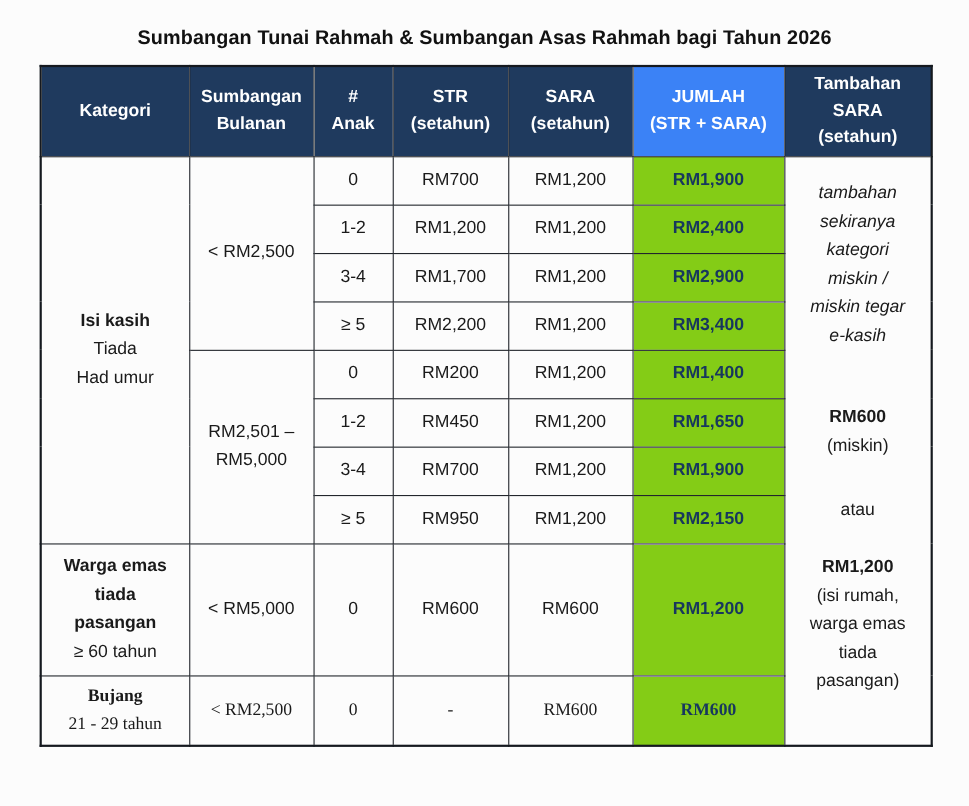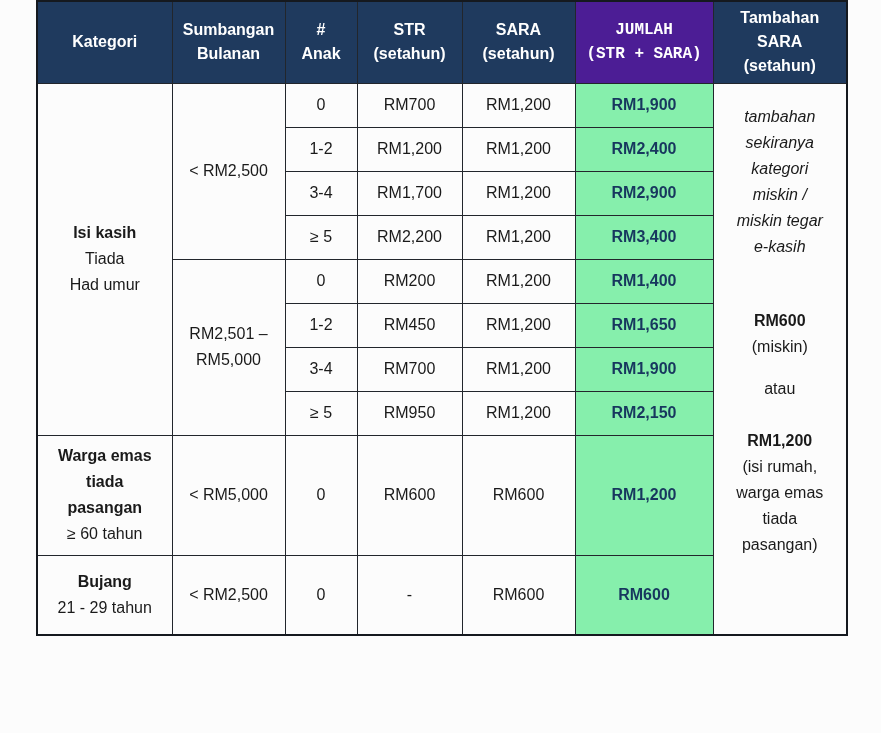--- a/index.html
+++ b/index.html
@@ -32,57 +32,58 @@
     border:1.6px solid #22262c;
     padding:2px 6px;
     text-align:center;
     vertical-align:middle;
     font-size:16px;
     overflow:hidden;
   }
   thead tr{height:82px;}
   tr.r{height:44px;}
   tr.warga{height:120px;}
-  tr.bujang{height:80px;}
+  tr.bujang{height:64px;font-family:Liberation Serif, serif;}
   .tbl th{
     background:#1f3a5e;
     color:#ffffff;
     font-weight:bold;
     line-height:24px;
   }
-  .tbl th.jh{background:#4c1d95;font-family:Liberation Mono, monospace;}
+  .tbl th.jh{background:#3b82f6;}
   .preline{white-space:pre-line;}
   .b{font-weight:bold;}
   .i{font-style:italic;}
   td.cat{line-height:26px;}
   td.inc,td.anak,td.val{font-weight:normal;line-height:26px;}
   td.jl{
-    background:#86efac;
+    background:#84cc16;
     color:#17375e;
     font-weight:bold;
   }
   td.tam{
     vertical-align:top;
     padding:0 8px;
   }
   .tam-inner{
     display:flex;
     flex-direction:column;
     align-items:center;
     line-height:26px;
   }
   .tam-note{margin-top:20px;}
   .tam-amt1{margin-top:48px;}
-  .tam-or{margin-top:16px;}
+  .tam-or{margin-top:32px;}
   .tam-amt2{margin-top:26px;}
 </style>
 </head>
 <body>
 
 <div class="page">
+  <h1 class="title">Sumbangan Tunai Rahmah &amp; Sumbangan Asas Rahmah bagi Tahun 2026</h1>
 
   <table class="tbl">
     <colgroup>
       <col style="width:135px">
         <col style="width:113px">
         <col style="width:72px">
       <col style="width:105px">
         <col style="width:113px">
         <col style="width:138px">
       <col style="width:134px">

